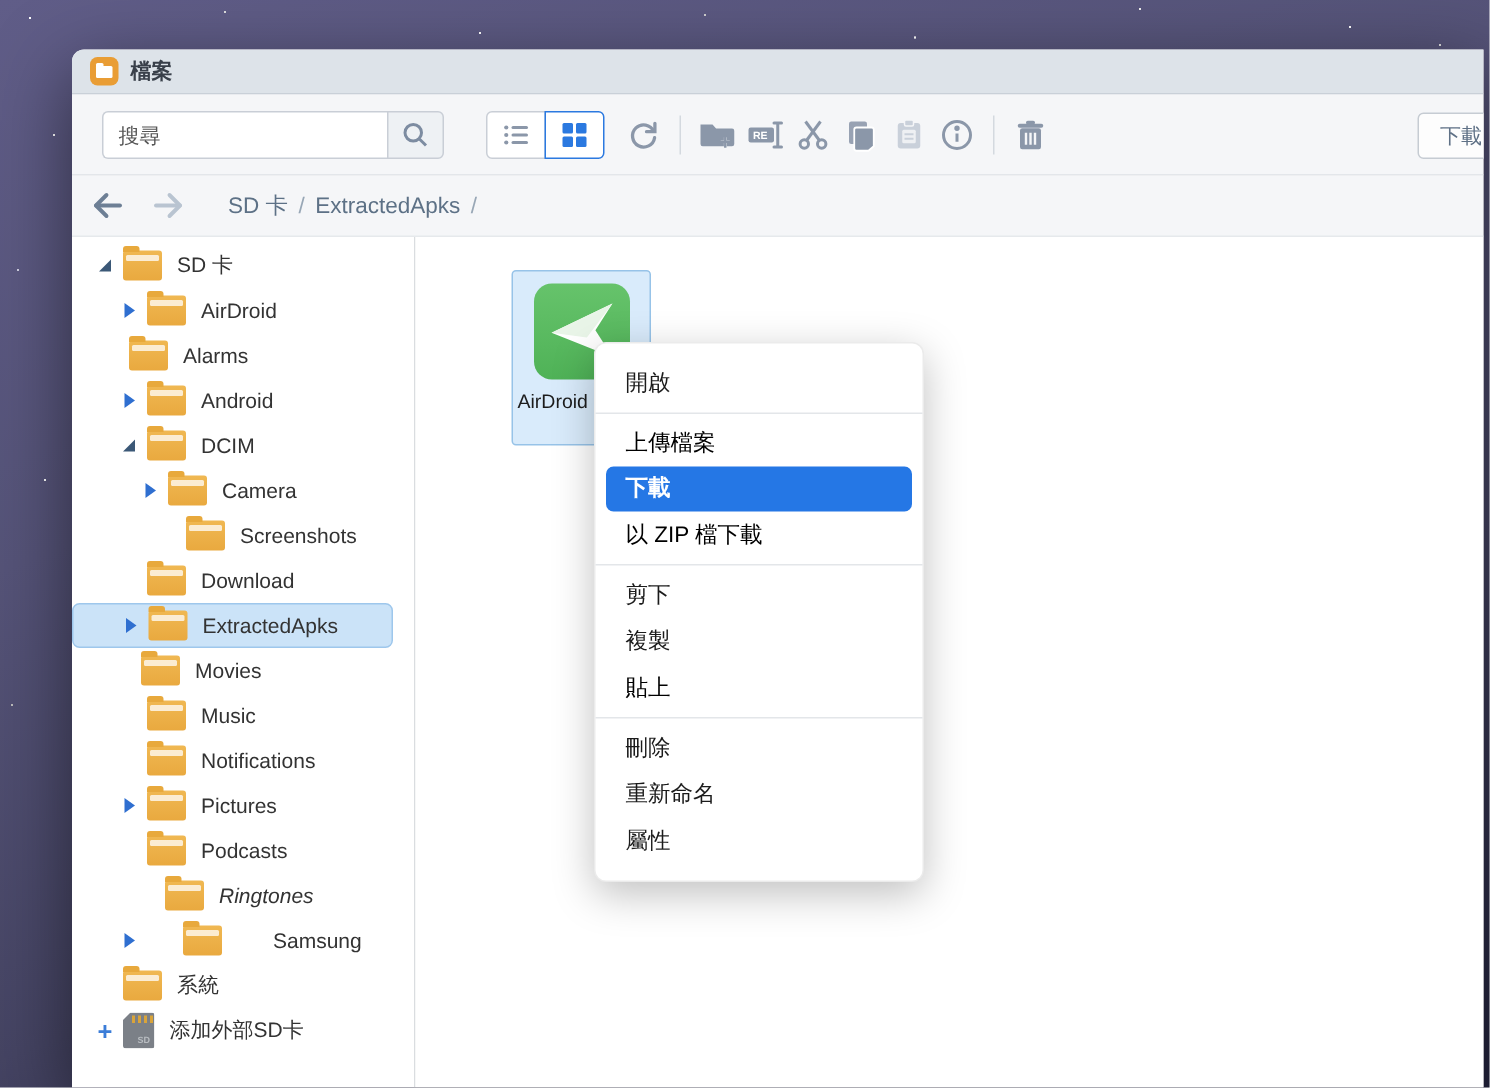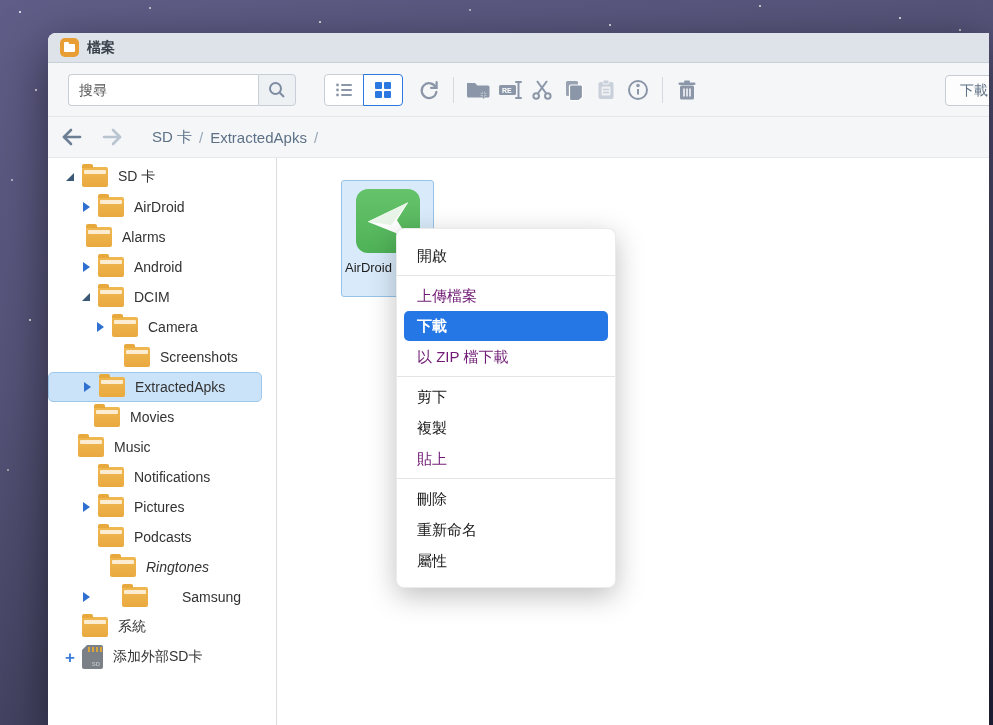--- a/index.html
+++ b/index.html
@@ -161,21 +161,21 @@
     position:absolute; left:119px; top:70px; width:220px;
     background:#fff; border-radius:8px; border:1px solid rgba(0,0,0,.08);
     box-shadow:0 8px 28px rgba(0,0,0,.25); padding:7px 0; z-index:10;
   }
   .ctx-group { padding:4px 0; }
   .ctx-group + .ctx-group { border-top:1px solid #e3e6e9; }
   .ctx-item {
     height:31px; line-height:31px; padding:0 20px; font-size:15px; color:#1b1b1b;
     cursor:pointer; white-space:nowrap;
   }
-  .ctx-item.disabled { color:#701a75; cursor:default; }
+  .ctx-item.disabled { color:#000000; cursor:default; }
   .ctx-item.highlight {
     margin:0 7px; padding:0 13px; height:30px; line-height:30px;
     background:#2577e5; color:#fff; border-radius:5px; font-weight:bold;
   }
   svg { display:block; }
 </style>
 </head>
 <body>
 
 <div class="stars"></div>
@@ -395,33 +395,38 @@
             <span class="tri-collapsed"></span>
           </span>
           <span class="folder-ic"></span>
           <span class="tree-label">Camera</span>
         </div>
         <div class="tree-row" style="padding-left: 58px;">
           <span class="arrow-slot"></span>
           <span class="folder-ic"></span>
           <span class="tree-label">Screenshots</span>
         </div>
+        <div class="tree-row" style="padding-left: 32px;">
+          <span class="arrow-slot"></span>
+          <span class="folder-ic"></span>
+          <span class="tree-label">Download</span>
+        </div>
         <div class="tree-row selected" style="padding-left: 32px;">
           <span class="arrow-slot">
             <span class="tri-collapsed"></span>
           </span>
           <span class="folder-ic"></span>
           <span class="tree-label">ExtractedApks</span>
         </div>
         <div class="tree-row" style="padding-left: 28px;">
           <span class="arrow-slot"></span>
           <span class="folder-ic"></span>
           <span class="tree-label">Movies</span>
         </div>
-        <div class="tree-row" style="padding-left: 12px;">
+        <div class="tree-row" style="padding-left: 32px;">
           <span class="arrow-slot"></span>
           <span class="folder-ic"></span>
           <span class="tree-label">Music</span>
         </div>
         <div class="tree-row" style="padding-left: 32px;">
           <span class="arrow-slot"></span>
           <span class="folder-ic"></span>
           <span class="tree-label">Notifications</span>
         </div>
         <div class="tree-row" style="padding-left: 32px;">

